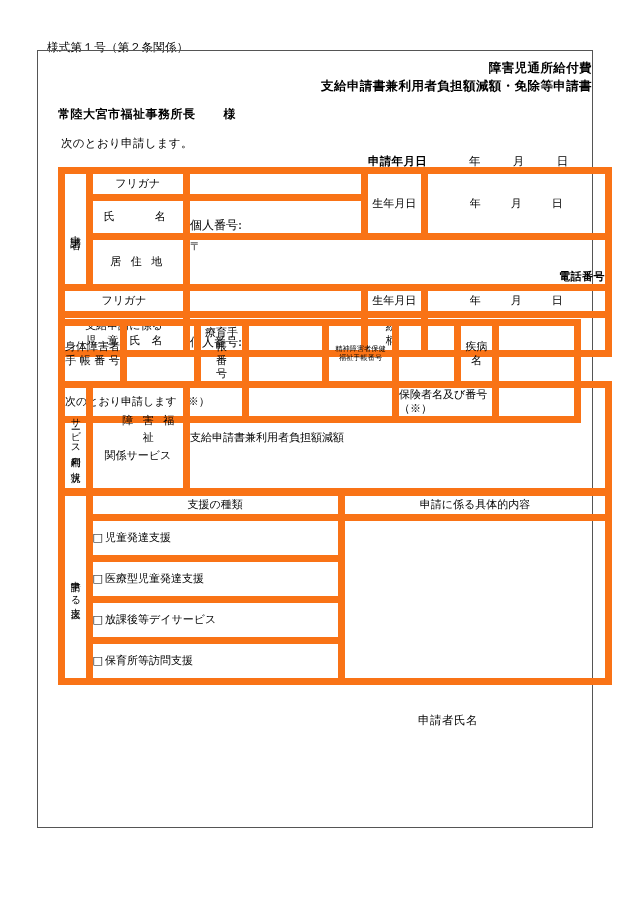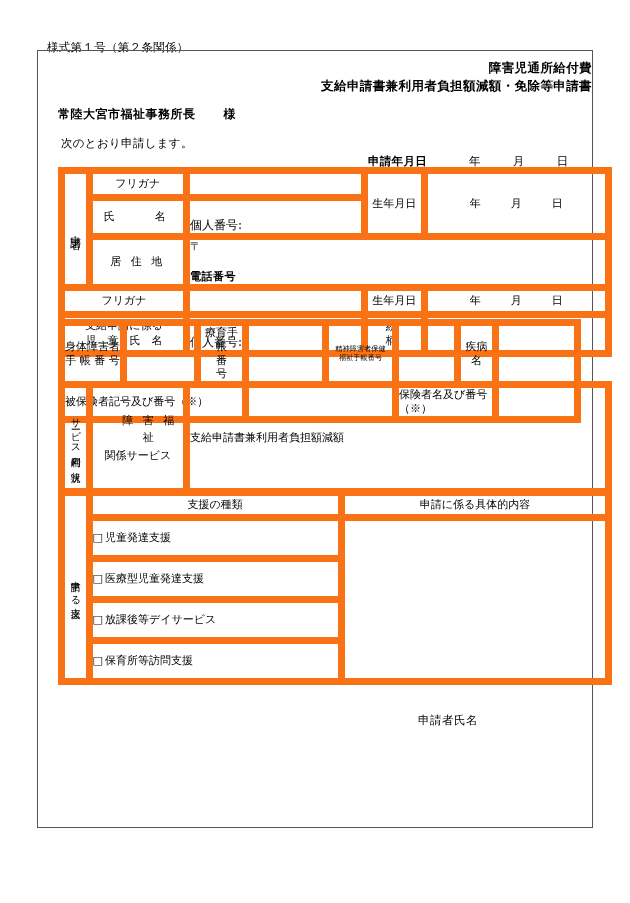--- a/index.html
+++ b/index.html
@@ -261,21 +261,21 @@
           </td>
         </tr>
 
         <tr>
           <td rowspan="2" class="cellpad ctr sp1">居 住 地</td>
           <td colspan="3" class="cellpad nob" style="height:22px;vertical-align:top">
             <span class="postal">〒</span>
           </td>
         </tr>
         <tr>
-          <td colspan="3" class="cellpad not" style="height:22px;vertical-align:bottom;text-align:left">
+          <td colspan="3" class="cellpad not" style="height:22px;vertical-align:bottom;text-align:right">
             <span class="tel">電話番号</span>
           </td>
         </tr>
 
         <tr>
           <td colspan="2" class="cellpad ctr dashed-bottom" style="height:20px">フリガナ</td>
           <td class="cellpad dashed-bottom"></td>
           <td class="cellpad ctr">生年月日</td>
           <td class="cellpad ctr">
             <span class="ymd-inline">
@@ -323,21 +323,21 @@
           <td></td>
           <td class="ctr cellpad" style="font-size:7.2px;line-height:1.2">
             <div>精神障害者保健</div>
             <div>福祉手帳番号</div>
           </td>
           <td></td>
           <td class="ctr tiny cellpad">疾病名</td>
           <td></td>
         </tr>
         <tr>
-          <td colspan="3" class="cellpad small" style="height:20px">被保険者記号及び番号（※）</td>
+          <td colspan="3" class="cellpad small" style="height:20px">次のとおり申請します（※）</td>
           <td colspan="2"></td>
           <td colspan="2" class="cellpad small">保険者名及び番号（※）</td>
           <td></td>
         </tr>
       </tbody>
         </table>
 
 
       <table class="grid tbl-service">
         <colgroup>

